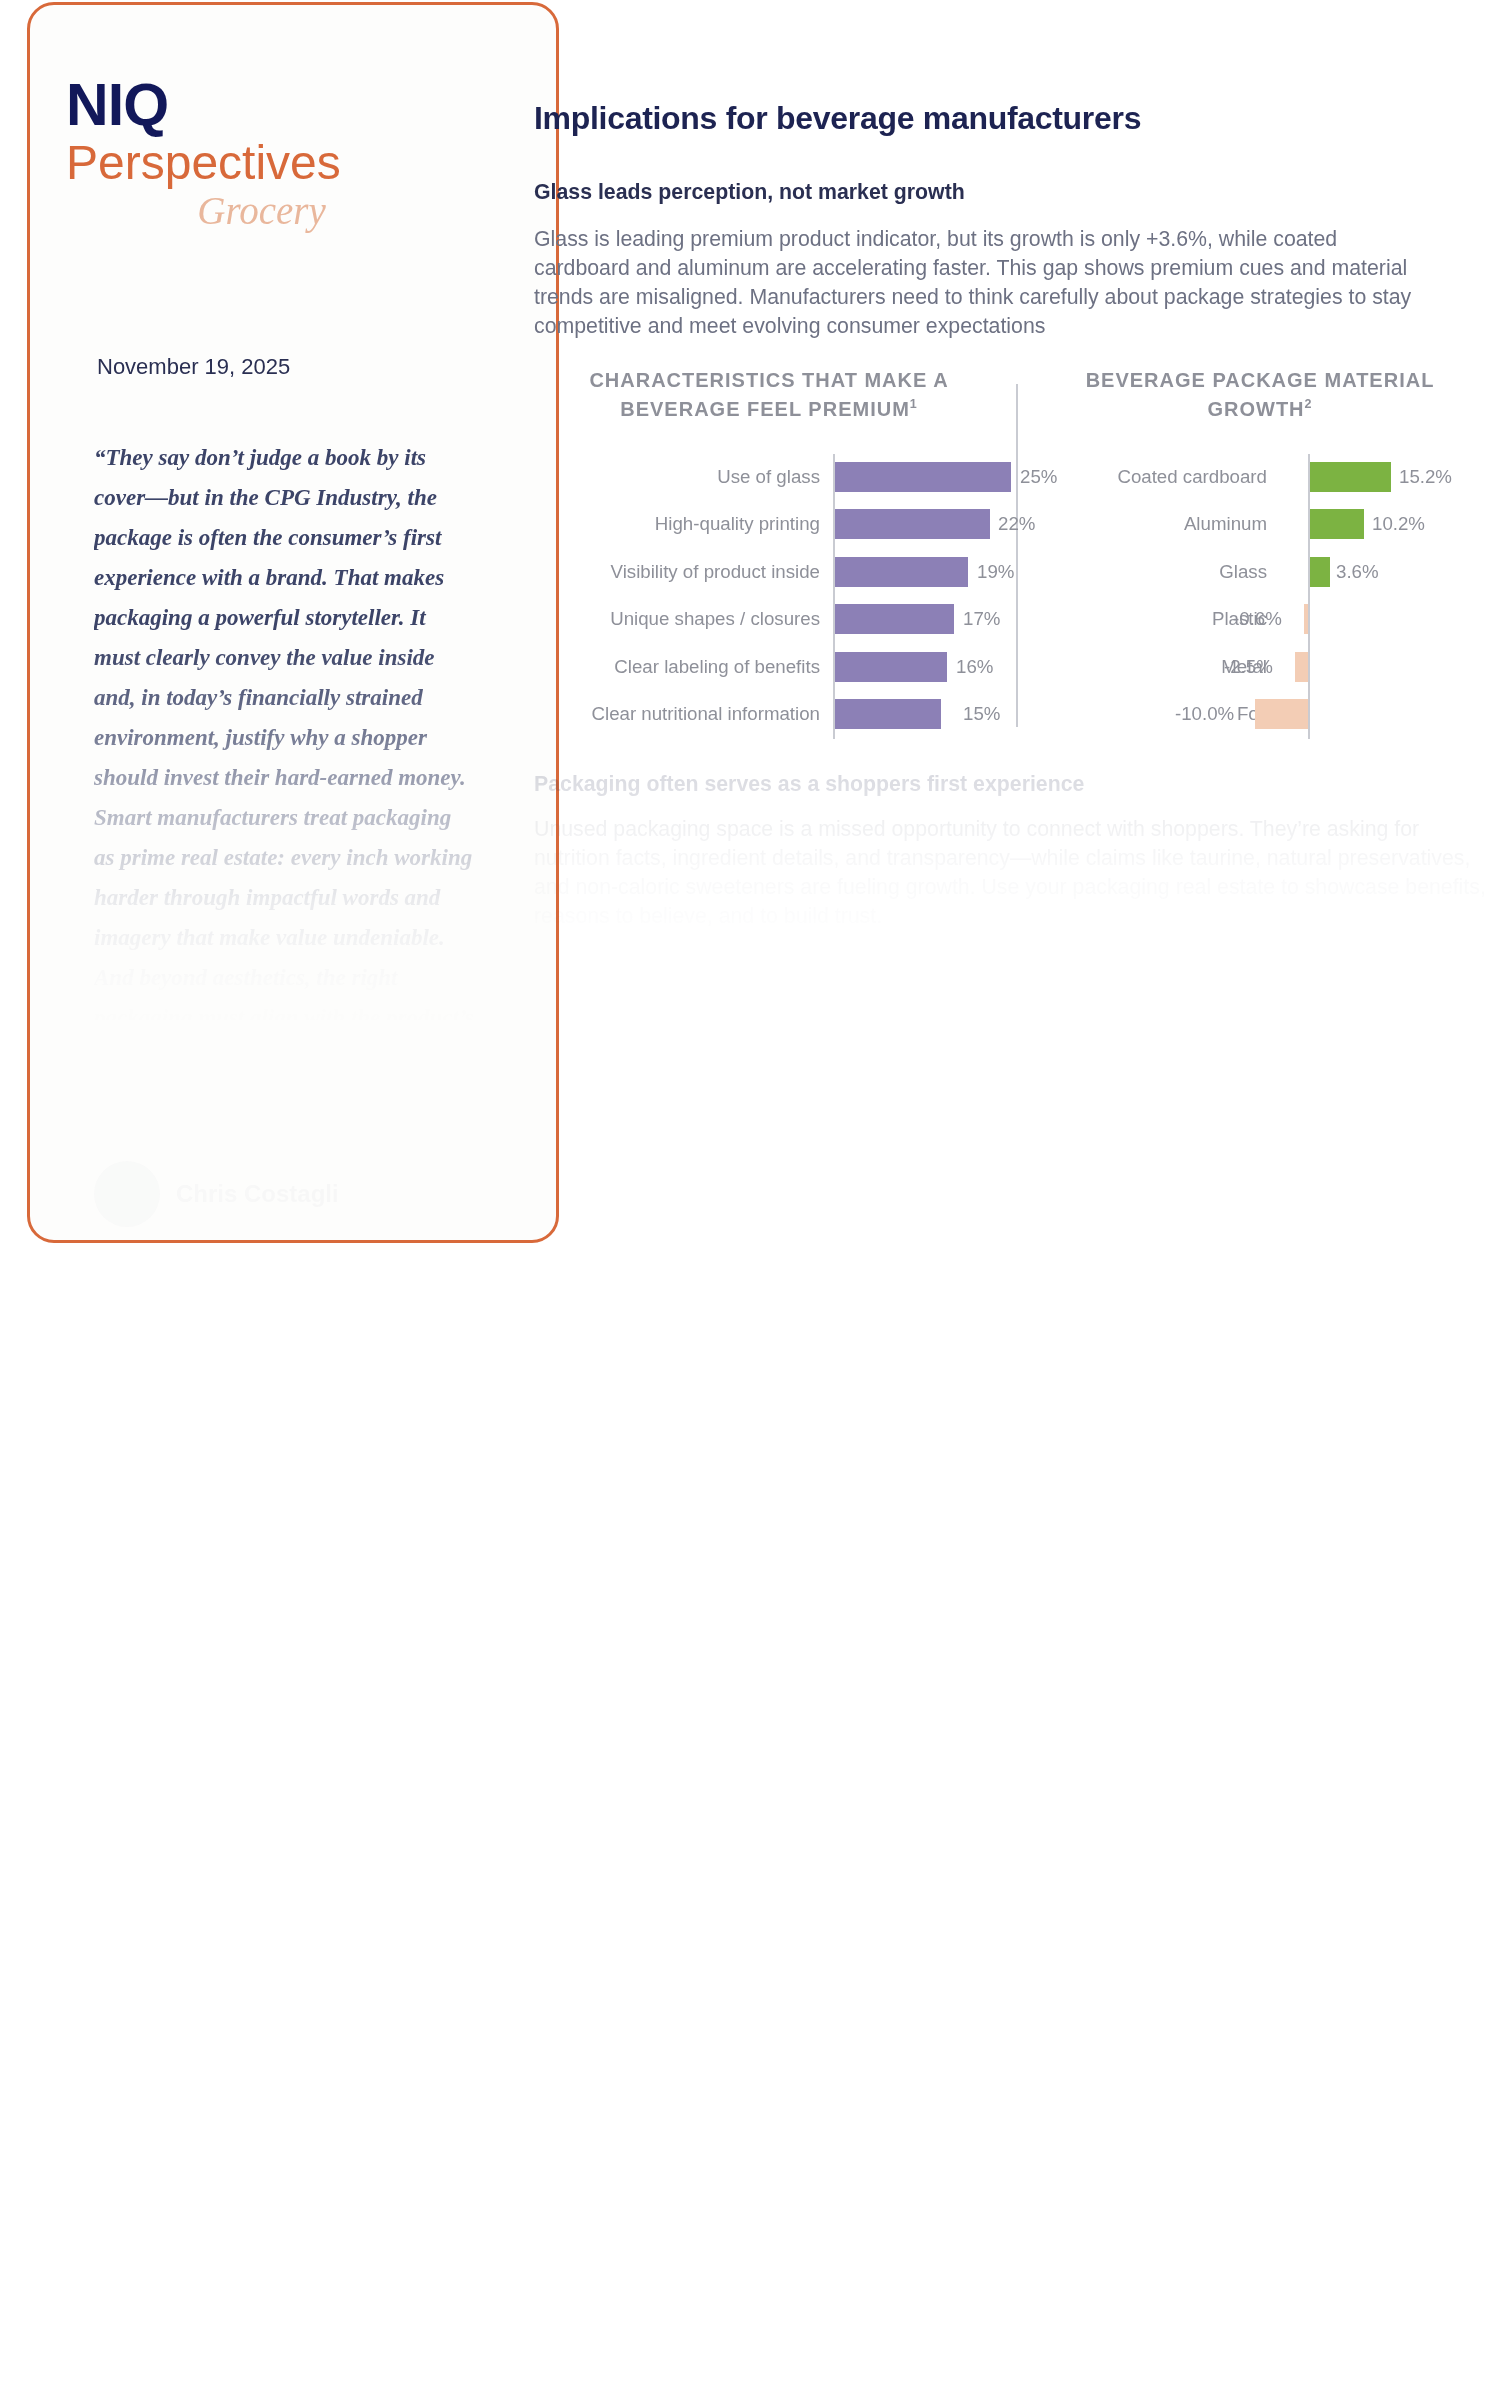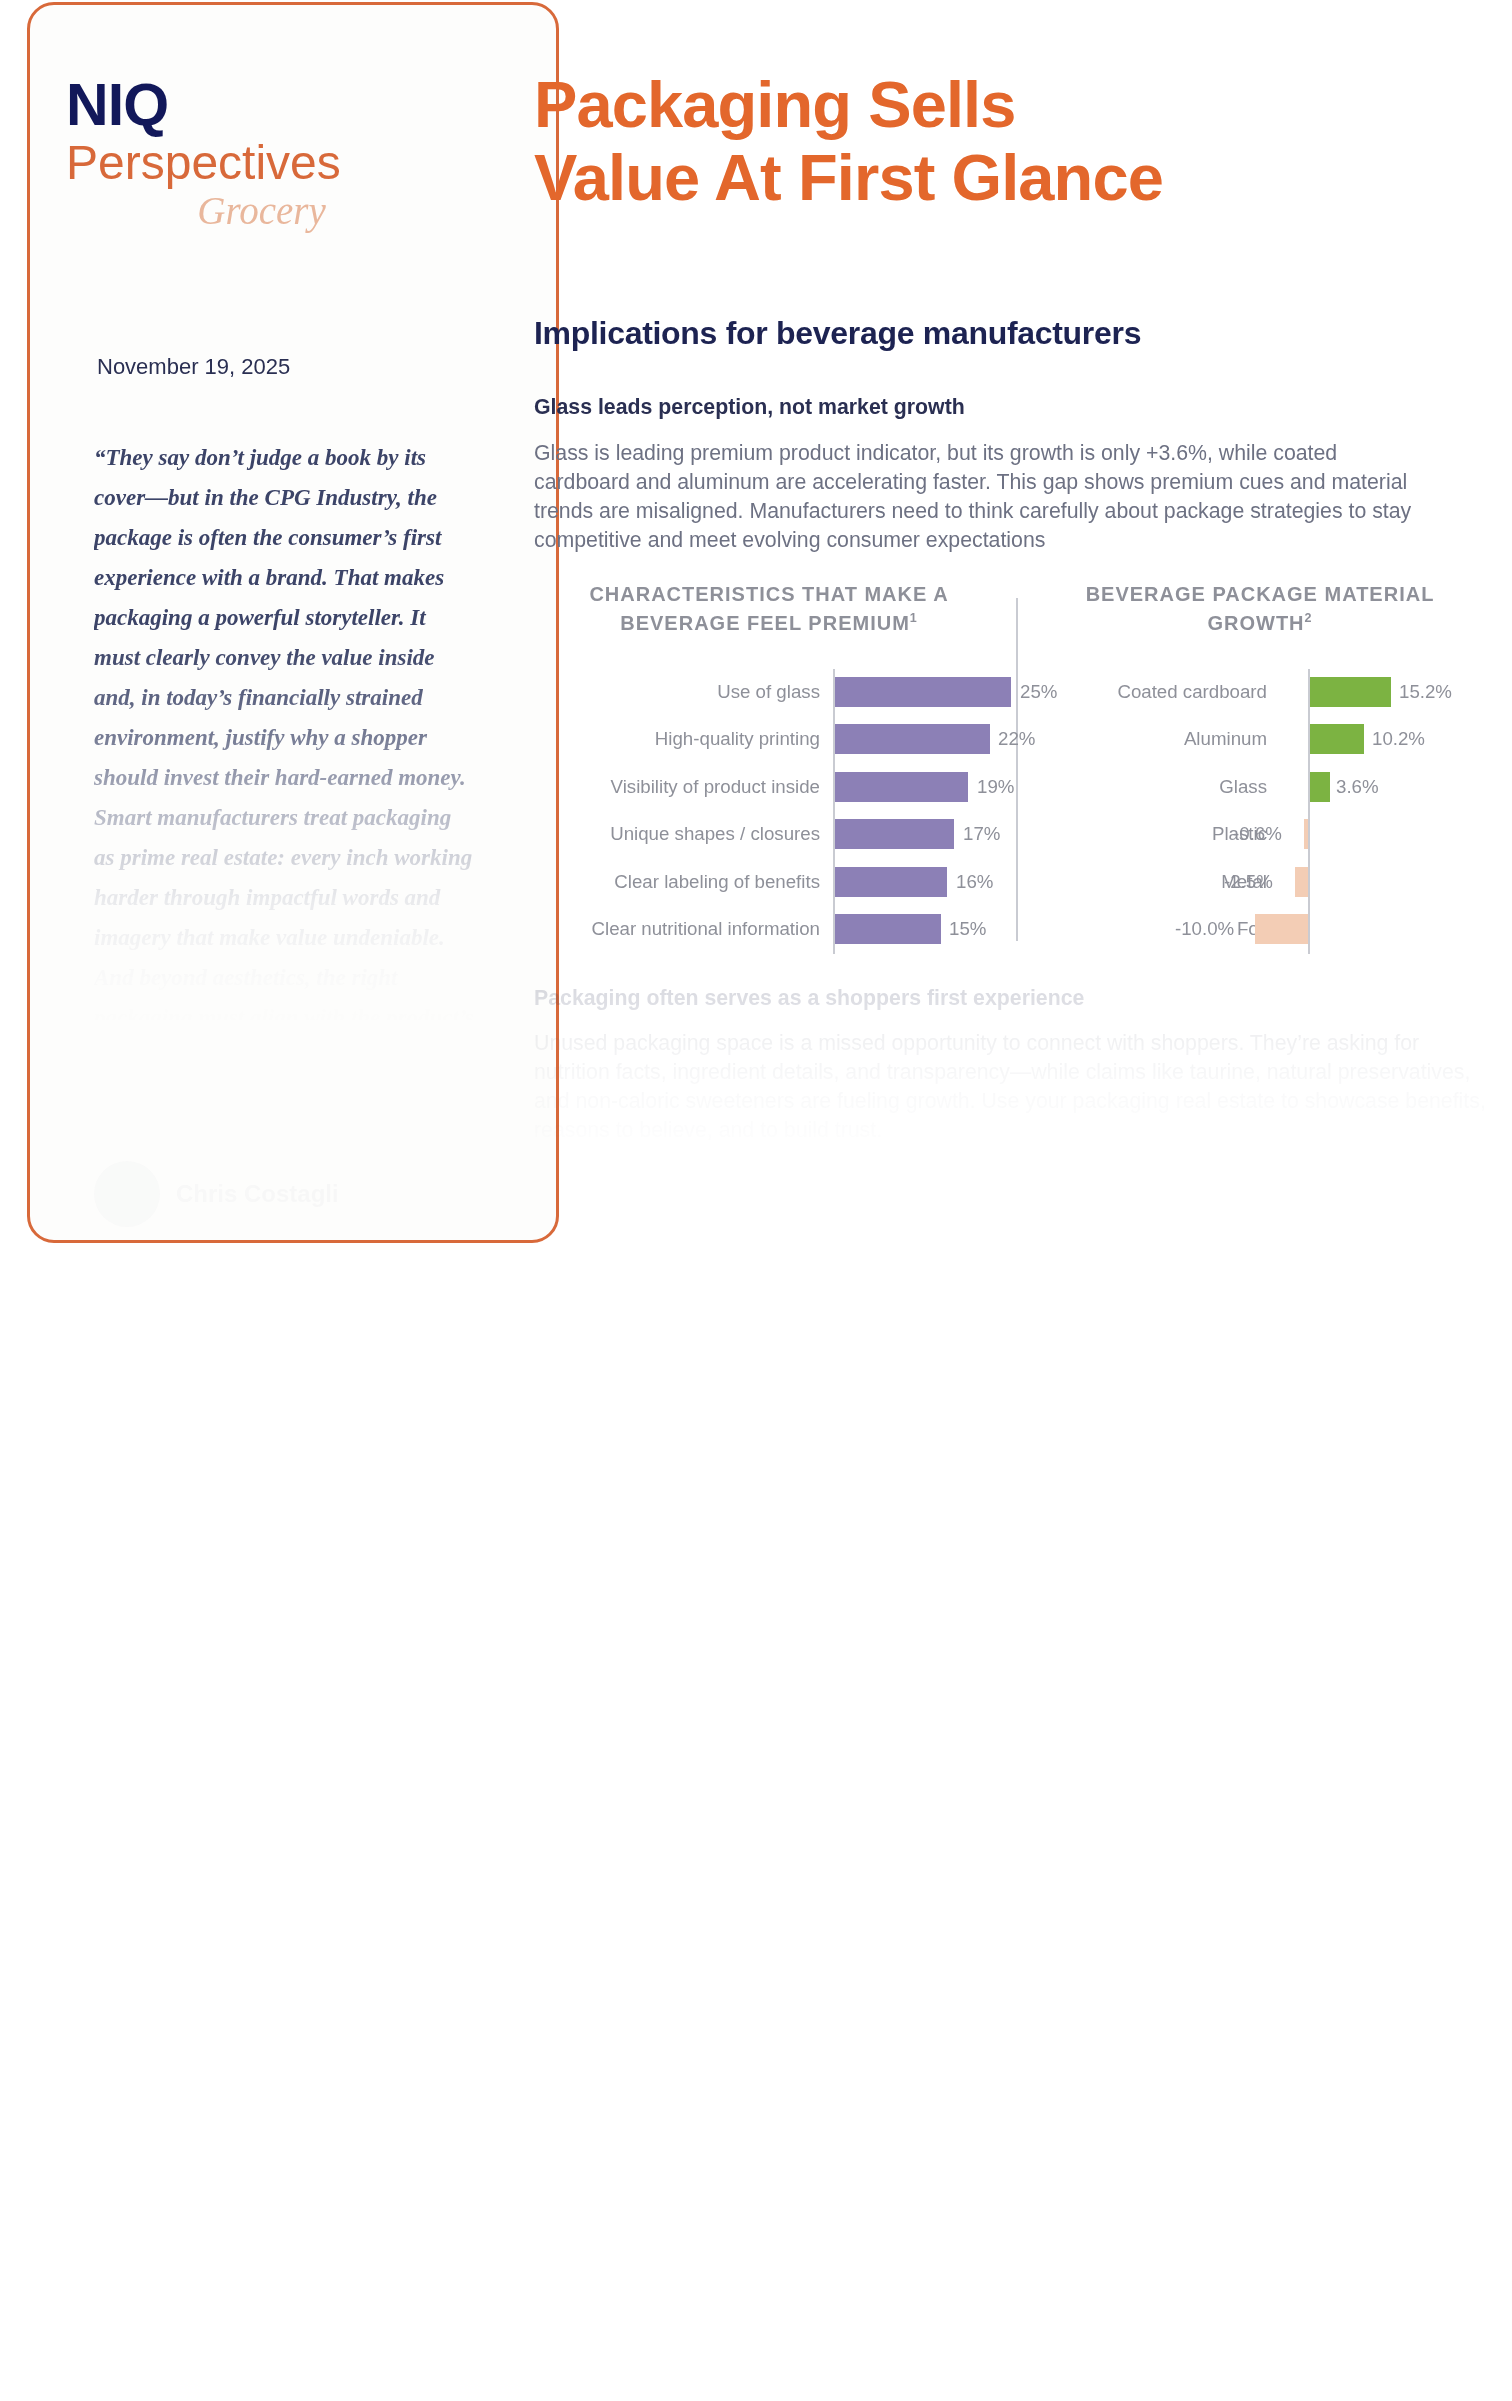--- a/index.html
+++ b/index.html
@@ -138,24 +138,20 @@
 
   <div id="attribution">
     <div class="avatar"></div>
     <div class="att-text">Chris Costagli</div>
   </div>
 
 </div>
 
 <div id="main">
 
-  <h1 id="headline">
-    <span class="hl-line">Packaging Sells</span>
-    <span class="hl-line">Value At First Glance</span>
-  </h1>
 
   <h2 id="section-title">Implications for beverage manufacturers</h2>
 
   <h3 id="sub-head">Glass leads perception, not market growth</h3>
   <p id="body-copy">Glass is leading premium product indicator, but its growth is only +3.6%, while coated cardboard and aluminum are accelerating faster. This gap shows premium cues and material trends are misaligned. Manufacturers need to think carefully about package strategies to stay competitive and meet evolving consumer expectations</p>
 
   <div id="charts">
 
     <div id="chart-divider"></div>
 
@@ -186,21 +182,21 @@
           <span class="val" style="left:429px">17%</span>
         </div>
         <div class="row" style="top:190px">
           <span class="cat">Clear labeling of benefits</span>
           <span class="bar" style="width:112px"></span>
           <span class="val" style="left:422px">16%</span>
         </div>
         <div class="row" style="top:237px">
           <span class="cat">Clear nutritional information</span>
           <span class="bar" style="width:106px"></span>
-          <span class="val" style="left:415px">15%</span>
+          <span class="val" style="left:429px">15%</span>
         </div>
       </div>
     </div>
 
     <div class="chart" id="chart-right">
       <div class="chart-title">
         <span>BEVERAGE PACKAGE MATERIAL GROWTH</span><sup>2</sup>
       </div>
       <div class="plot">
         <div class="axis-line"></div>

